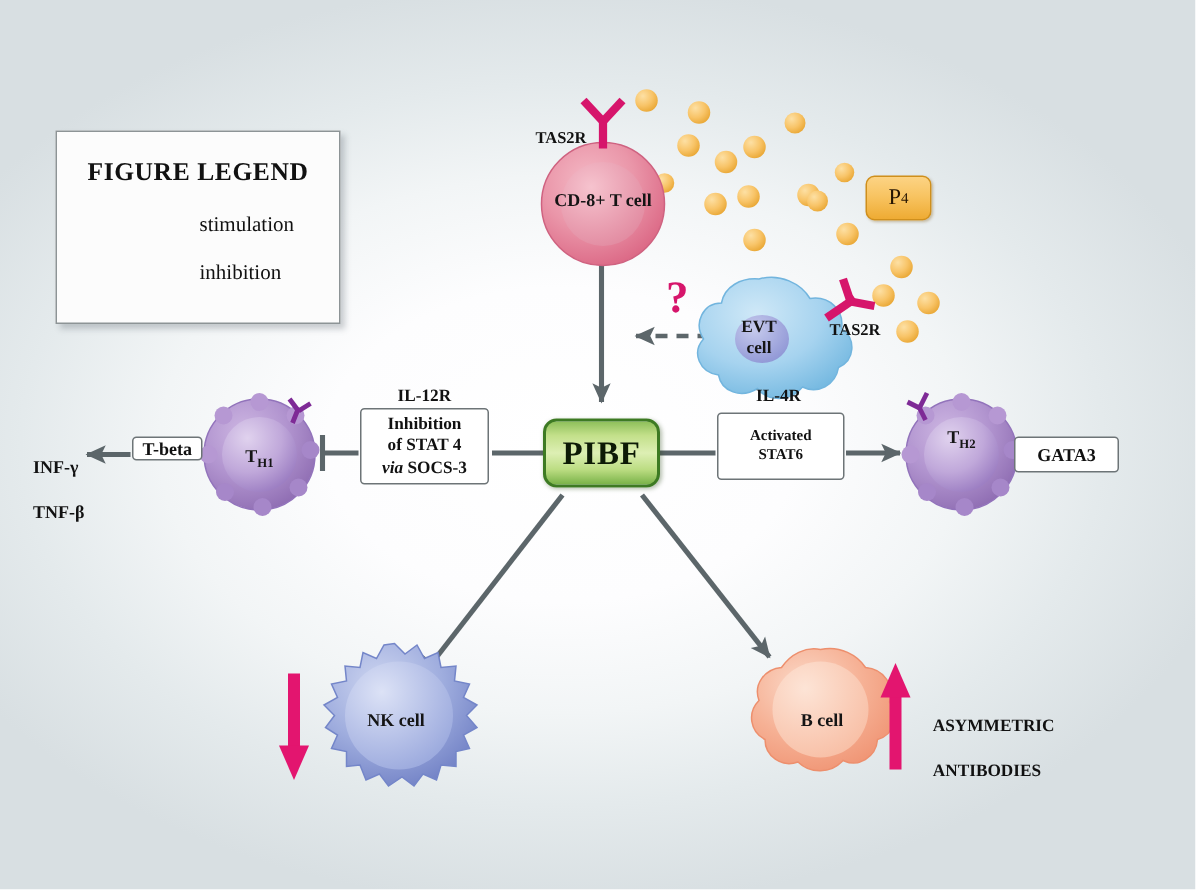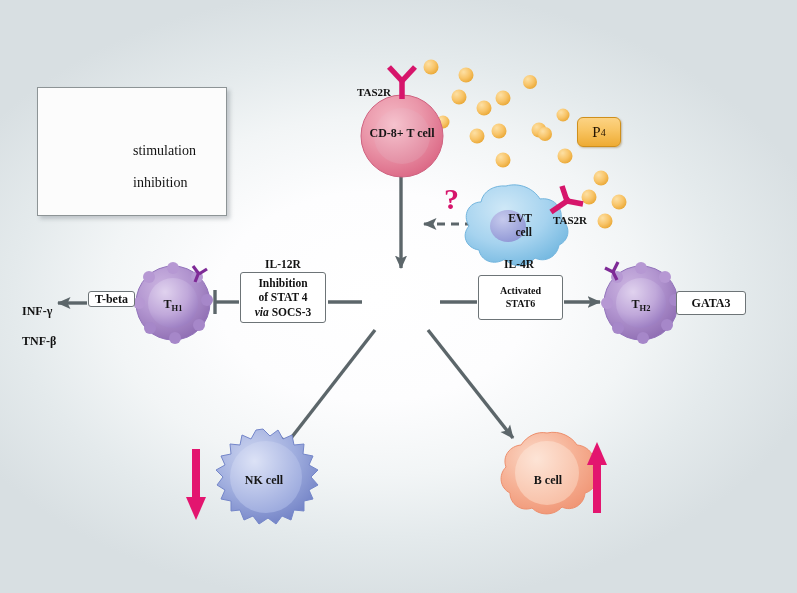--- a/index.html
+++ b/index.html
@@ -128,23 +128,23 @@
 
   
   .cell-name {
     position: absolute;
     color: #151515;
     font-weight: bold;
     text-align: center;
     pointer-events: none;
   }
   #cd8-name { left: 354px; top: 126px; width: 96px; font-size: 12px; }
-  #evt-name { left: 480px; top: 212px; width: 52px; font-size: 11.5px; line-height: 1.2; text-align: right; }
+  #evt-name { left: 480px; top: 212px; width: 52px; font-size: 11.5px; line-height: 1.2; }
   #th1-name { left: 145px; top: 297px; width: 56px; font-size: 12px; }
-  #th2-name { left: 613px; top: 297px; width: 56px; font-size: 12px; }
+  #th2-name { left: 613px; top: 284px; width: 56px; font-size: 12px; }
   #nk-name  { left: 228px; top: 473px; width: 72px; font-size: 12px; }
   #bcell-name { left: 513px; top: 473px; width: 70px; font-size: 12px; }
   .cell-name sub { font-size: 8.5px; }
 
   #qmark {
     position: absolute;
     left: 444px; top: 182px;
     font-size: 30px; font-weight: bold;
     color: #d6156b;
     font-family: "Liberation Serif", serif;
@@ -385,23 +385,25 @@
       <line x1="196" y1="449" x2="196" y2="500" stroke="#e3156f" stroke-width="8"></line>
       <path d="M186,497 L206,497 L196,520 Z" fill="#e3156f"></path>
     </g>
     <g>
       <line x1="597" y1="513" x2="597" y2="462" stroke="#e3156f" stroke-width="8"></line>
       <path d="M587,465 L607,465 L597,442 Z" fill="#e3156f"></path>
     </g>
   </svg>
 
   <div id="legend-box"></div>
+  <div id="legend-title" class="lbl bold">FIGURE LEGEND</div>
   <div id="legend-stim-label" class="lbl">stimulation</div>
   <div id="legend-inhib-label" class="lbl">inhibition</div>
 
+  <div id="pibf-box">PIBF</div>
 
   <div id="p4-box">
     <span>P</span>
       <sub>4</sub>
   </div>
 
   <div id="box-stat4" class="wbox">
     <div>
       <span>Inhibition</span><br>
       <span>of STAT 4</span><br>
@@ -442,16 +444,20 @@
   <div id="nk-name" class="cell-name">NK cell</div>
   <div id="bcell-name" class="cell-name">B cell</div>
 
   <div id="left-cytokines" class="lbl">
     <span>INF-γ</span><br>
     <span>TNF-β</span>
   </div>
 
 
 
+  <div id="asym-label" class="lbl">
+    <span>ASYMMETRIC</span><br>
+    <span>ANTIBODIES</span>
+  </div>
 
   <div id="qmark">?</div>
 
 </div>
 
 </body></html>

